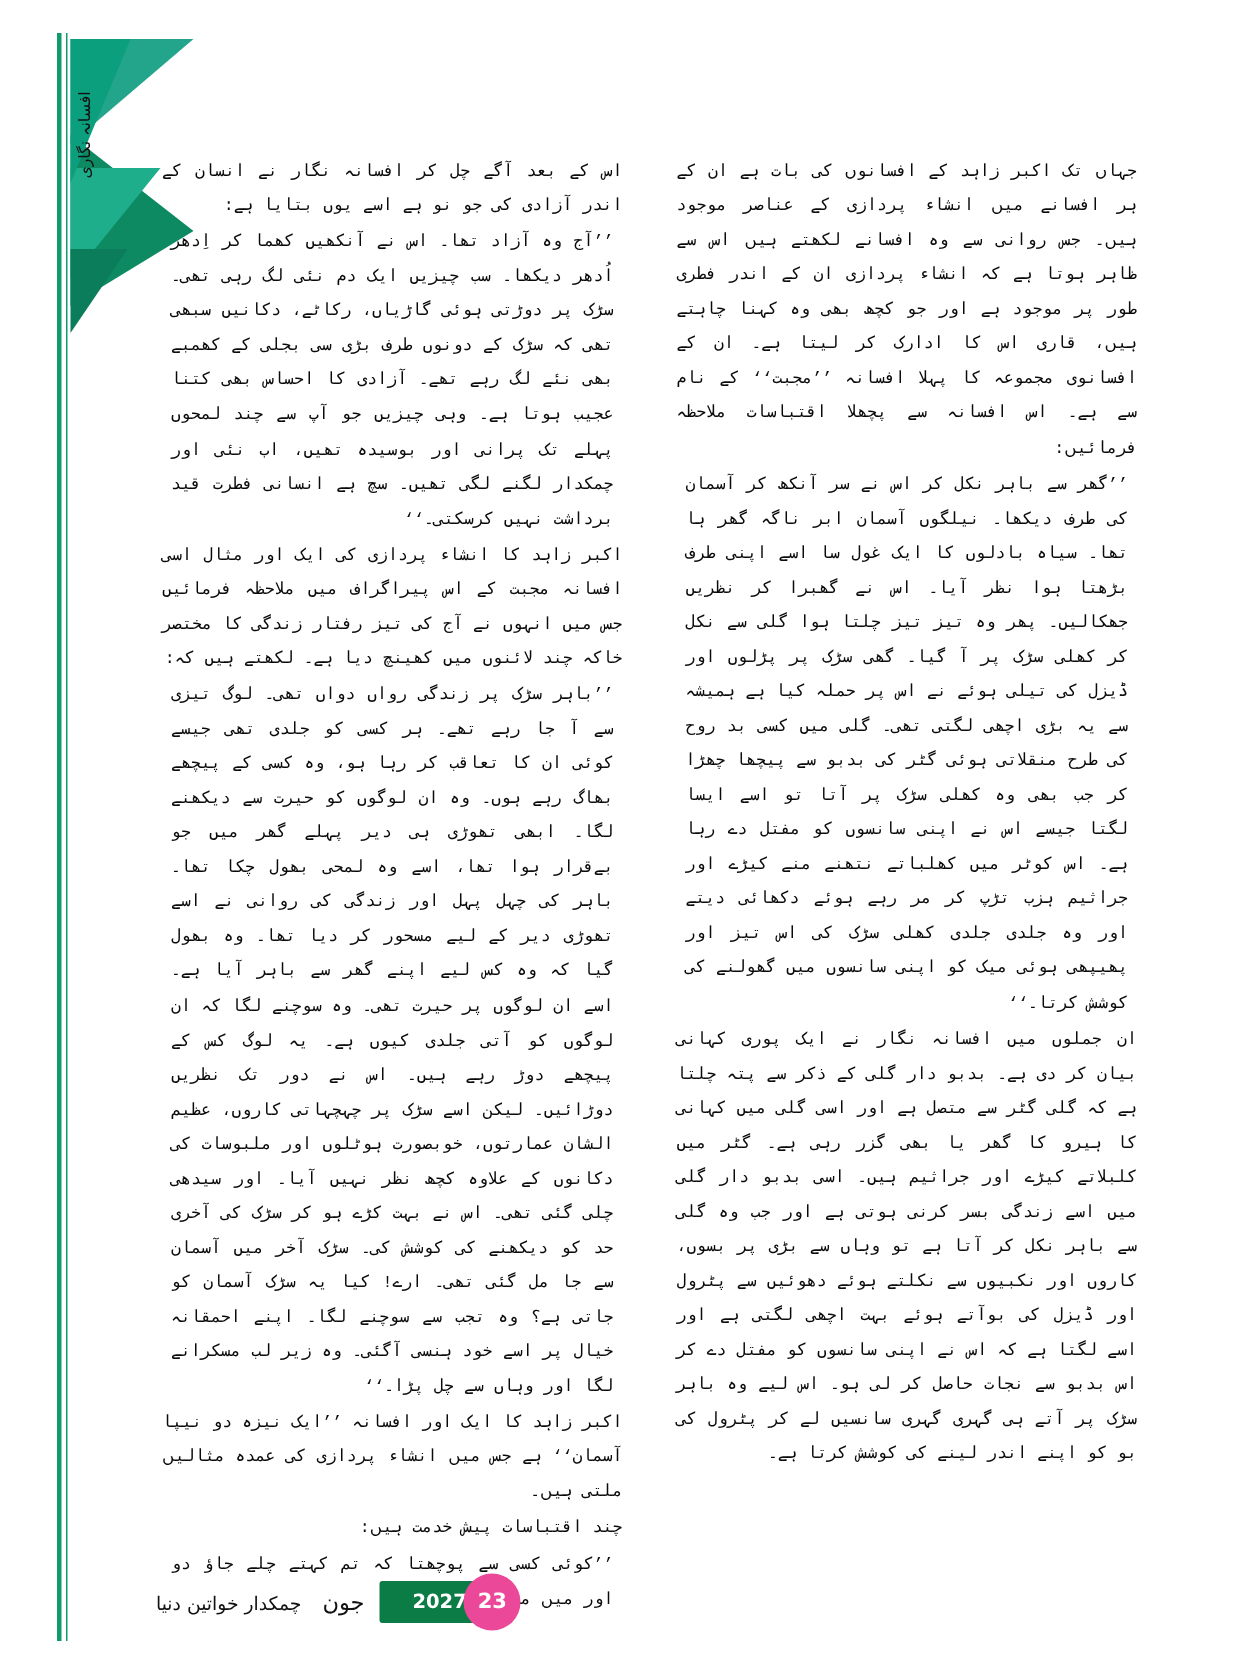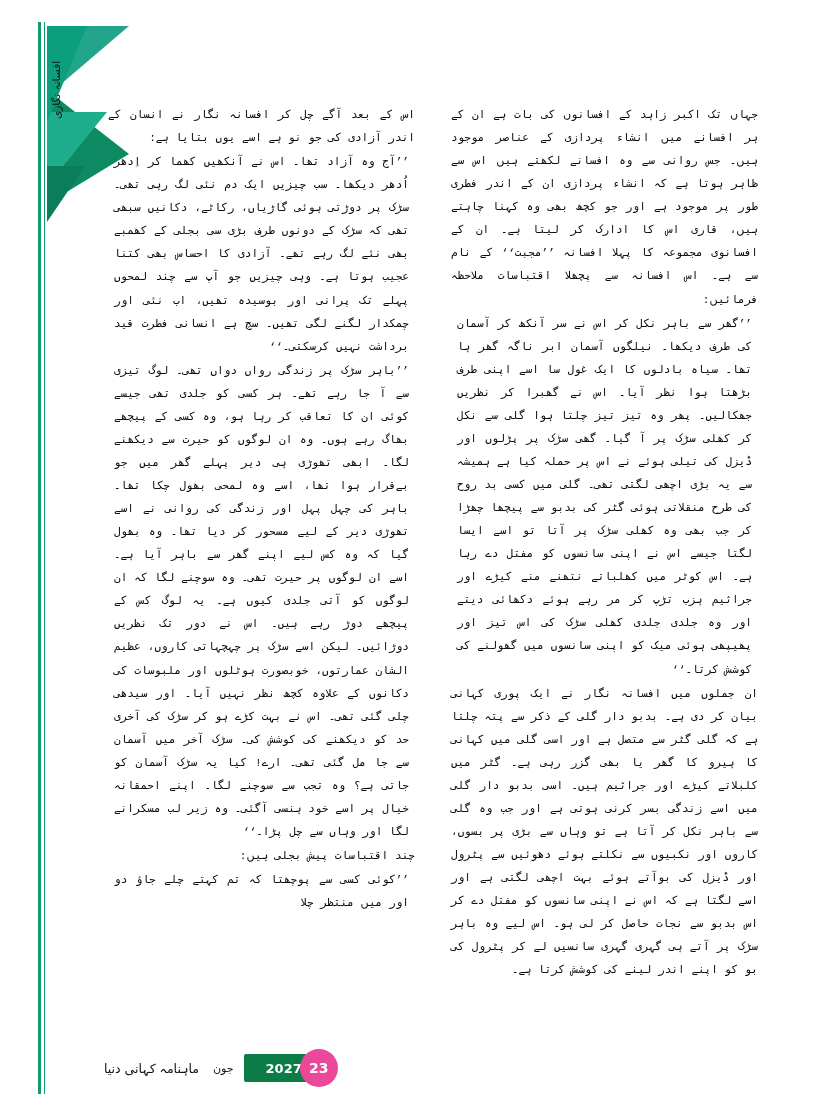--- a/index.html
+++ b/index.html
@@ -178,21 +178,21 @@
     border-radius: 2px;
     position: relative;
     z-index: 2;
   }
   .monthtext {
     height: 28px;
     display: flex;
     align-items: center;
     padding: 0 10px;
     font-family: "DejaVu Sans", sans-serif;
-    font-size: 11px;
+    font-size: 15px;
     color: #111;
     direction: rtl;
   }
   .magtitle {
     height: 28px;
     display: flex;
     align-items: center;
     padding: 0 4px;
     font-family: "DejaVu Sans", sans-serif;
     font-size: 12.5px;
@@ -216,33 +216,35 @@
     <div class="f1"></div>
   </div>
 
   <div class="side-caption">افسانہ نگاری</div>
 
   <div class="columns">
 
     <div class="col">
       <p class="indent">اس کے بعد آگے چل کر افسانہ نگار نے انسان کے اندر آزادی کی جو نو ہے اسے یوں بتایا ہے:</p>
       <p class="quote">’’آج وہ آزاد تھا۔ اس نے آنکھیں کھما کر اِدھر اُدھر دیکھا۔ سب چیزیں ایک دم نئی لگ رہی تھی۔ سڑک پر دوڑتی ہوئی گاڑیاں، رکاٹے، دکانیں سبھی تھی کہ سڑک کے دونوں طرف بڑی سی بجلی کے کھمبے بھی نئے لگ رہے تھے۔ آزادی کا احساس بھی کتنا عجیب ہوتا ہے۔ وہی چیزیں جو آپ سے چند لمحوں پہلے تک پرانی اور بوسیدہ تھیں، اب نئی اور چمکدار لگنے لگی تھیں۔ سچ ہے انسانی فطرت قید برداشت نہیں کرسکتی۔‘‘</p>
+      <p class="indent">اکبر زاہد کا انشاء پردازی کی ایک اور مثال اسی افسانہ مجبت کے اس پیراگراف میں ملاحظہ فرمائیں جس میں انہوں نے آج کی تیز رفتار زندگی کا مختصر خاکہ چند لائنوں میں کھینچ دیا ہے۔ لکھتے ہیں کہ:</p>
       <p class="quote">’’باہر سڑک پر زندگی رواں دواں تھی۔ لوگ تیزی سے آ جا رہے تھے۔ ہر کسی کو جلدی تھی جیسے کوئی ان کا تعاقب کر رہا ہو، وہ کسی کے پیچھے بھاگ رہے ہوں۔ وہ ان لوگوں کو حیرت سے دیکھنے لگا۔ ابھی تھوڑی ہی دیر پہلے گھر میں جو بےقرار ہوا تھا، اسے وہ لمحی بھول چکا تھا۔ باہر کی چہل پہل اور زندگی کی روانی نے اسے تھوڑی دیر کے لیے مسحور کر دیا تھا۔ وہ بھول گیا کہ وہ کس لیے اپنے گھر سے باہر آیا ہے۔ اسے ان لوگوں پر حیرت تھی۔ وہ سوچنے لگا کہ ان لوگوں کو آتی جلدی کیوں ہے۔ یہ لوگ کس کے پیچھے دوڑ رہے ہیں۔ اس نے دور تک نظریں دوڑائیں۔ لیکن اسے سڑک پر چہچہاتی کاروں، عظیم الشان عمارتوں، خوبصورت ہوٹلوں اور ملبوسات کی دکانوں کے علاوہ کچھ نظر نہیں آیا۔ اور سیدھی چلی گئی تھی۔ اس نے بہت کڑے ہو کر سڑک کی آخری حد کو دیکھنے کی کوشش کی۔ سڑک آخر میں آسمان سے جا مل گئی تھی۔ ارے! کیا یہ سڑک آسمان کو جاتی ہے؟ وہ تجب سے سوچنے لگا۔ اپنے احمقانہ خیال پر اسے خود ہنسی آگئی۔ وہ زیر لب مسکرانے لگا اور وہاں سے چل پڑا۔‘‘</p>
-      <p class="indent">چند اقتباسات پیش بجلی ہیں:</p>
+      <p class="indent">اکبر زاہد کا ایک اور افسانہ ’’ایک نیزہ دو نیپا آسمان‘‘ ہے جس میں انشاء پردازی کی عمدہ مثالیں ملتی ہیں۔</p>
+      <p class="indent">چند اقتباسات پیش خدمت ہیں:</p>
       <p class="quote">’’کوئی کسی سے پوچھتا کہ تم کہتے چلے جاؤ دو اور میں منتظر چلا</p>
     </div>
 
     <div class="col">
       <p class="indent">جہاں تک اکبر زاہد کے افسانوں کی بات ہے ان کے ہر افسانے میں انشاء پردازی کے عناصر موجود ہیں۔ جس روانی سے وہ افسانے لکھتے ہیں اس سے ظاہر ہوتا ہے کہ انشاء پردازی ان کے اندر فطری طور پر موجود ہے اور جو کچھ بھی وہ کہنا چاہتے ہیں، قاری اس کا ادارک کر لیتا ہے۔ ان کے افسانوی مجموعہ کا پہلا افسانہ ’’مجبت‘‘ کے نام سے ہے۔ اس افسانہ سے پچھلا اقتباسات ملاحظہ فرمائیں:</p>
       <p class="quote">’’گھر سے باہر نکل کر اس نے سر آنکھ کر آسمان کی طرف دیکھا۔ نیلگوں آسمان ابر ناگہ گھر ہا تھا۔ سیاہ بادلوں کا ایک غول سا اسے اپنی طرف بڑھتا ہوا نظر آیا۔ اس نے گھبرا کر نظریں جھکالیں۔ پھر وہ تیز تیز چلتا ہوا گلی سے نکل کر کھلی سڑک پر آ گیا۔ گھی سڑک پر پڑلوں اور ڈیزل کی تیلی ہوئے نے اس پر حملہ کیا ہے ہمیشہ سے یہ بڑی اچھی لگتی تھی۔ گلی میں کسی بد روح کی طرح منقلاتی ہوئی گٹر کی بدبو سے پیچھا چھڑا کر جب بھی وہ کھلی سڑک پر آتا تو اسے ایسا لگتا جیسے اس نے اپنی سانسوں کو مفتل دے رہا ہے۔ اس کوٹر میں کھلباتے نتھنے منے کیڑے اور جراثیم ہزب تڑپ کر مر رہے ہوئے دکھائی دیتے اور وہ جلدی جلدی کھلی سڑک کی اس تیز اور پھیپھی ہوئی میک کو اپنی سانسوں میں گھولنے کی کوشش کرتا۔‘‘</p>
       <p class="indent">ان جملوں میں افسانہ نگار نے ایک پوری کہانی بیان کر دی ہے۔ بدبو دار گلی کے ذکر سے پتہ چلتا ہے کہ گلی گٹر سے متصل ہے اور اسی گلی میں کہانی کا ہیرو کا گھر یا بھی گزر رہی ہے۔ گٹر میں کلبلاتے کیڑے اور جراثیم ہیں۔ اسی بدبو دار گلی میں اسے زندگی بسر کرنی ہوتی ہے اور جب وہ گلی سے باہر نکل کر آتا ہے تو وہاں سے بڑی پر بسوں، کاروں اور نکبیوں سے نکلتے ہوئے دھوئیں سے پٹرول اور ڈیزل کی بوآتے ہوئے بہت اچھی لگتی ہے اور اسے لگتا ہے کہ اس نے اپنی سانسوں کو مفتل دے کر اس بدبو سے نجات حاصل کر لی ہو۔ اس لیے وہ باہر سڑک پر آتے ہی گہری گہری سانسیں لے کر پٹرول کی بو کو اپنے اندر لینے کی کوشش کرتا ہے۔</p>
     </div>
 
   </div>
 
   <div class="footer">
     <div class="pagecircle">23</div>
     <div class="yearpill">2027</div>
     <div class="monthtext">جون</div>
-    <div class="magtitle">ماہنامہ کہانی دنیا</div>
+    <div class="magtitle">چمکدار خواتین دنیا</div>
   </div>
 
 </div>
 
 </body></html>

